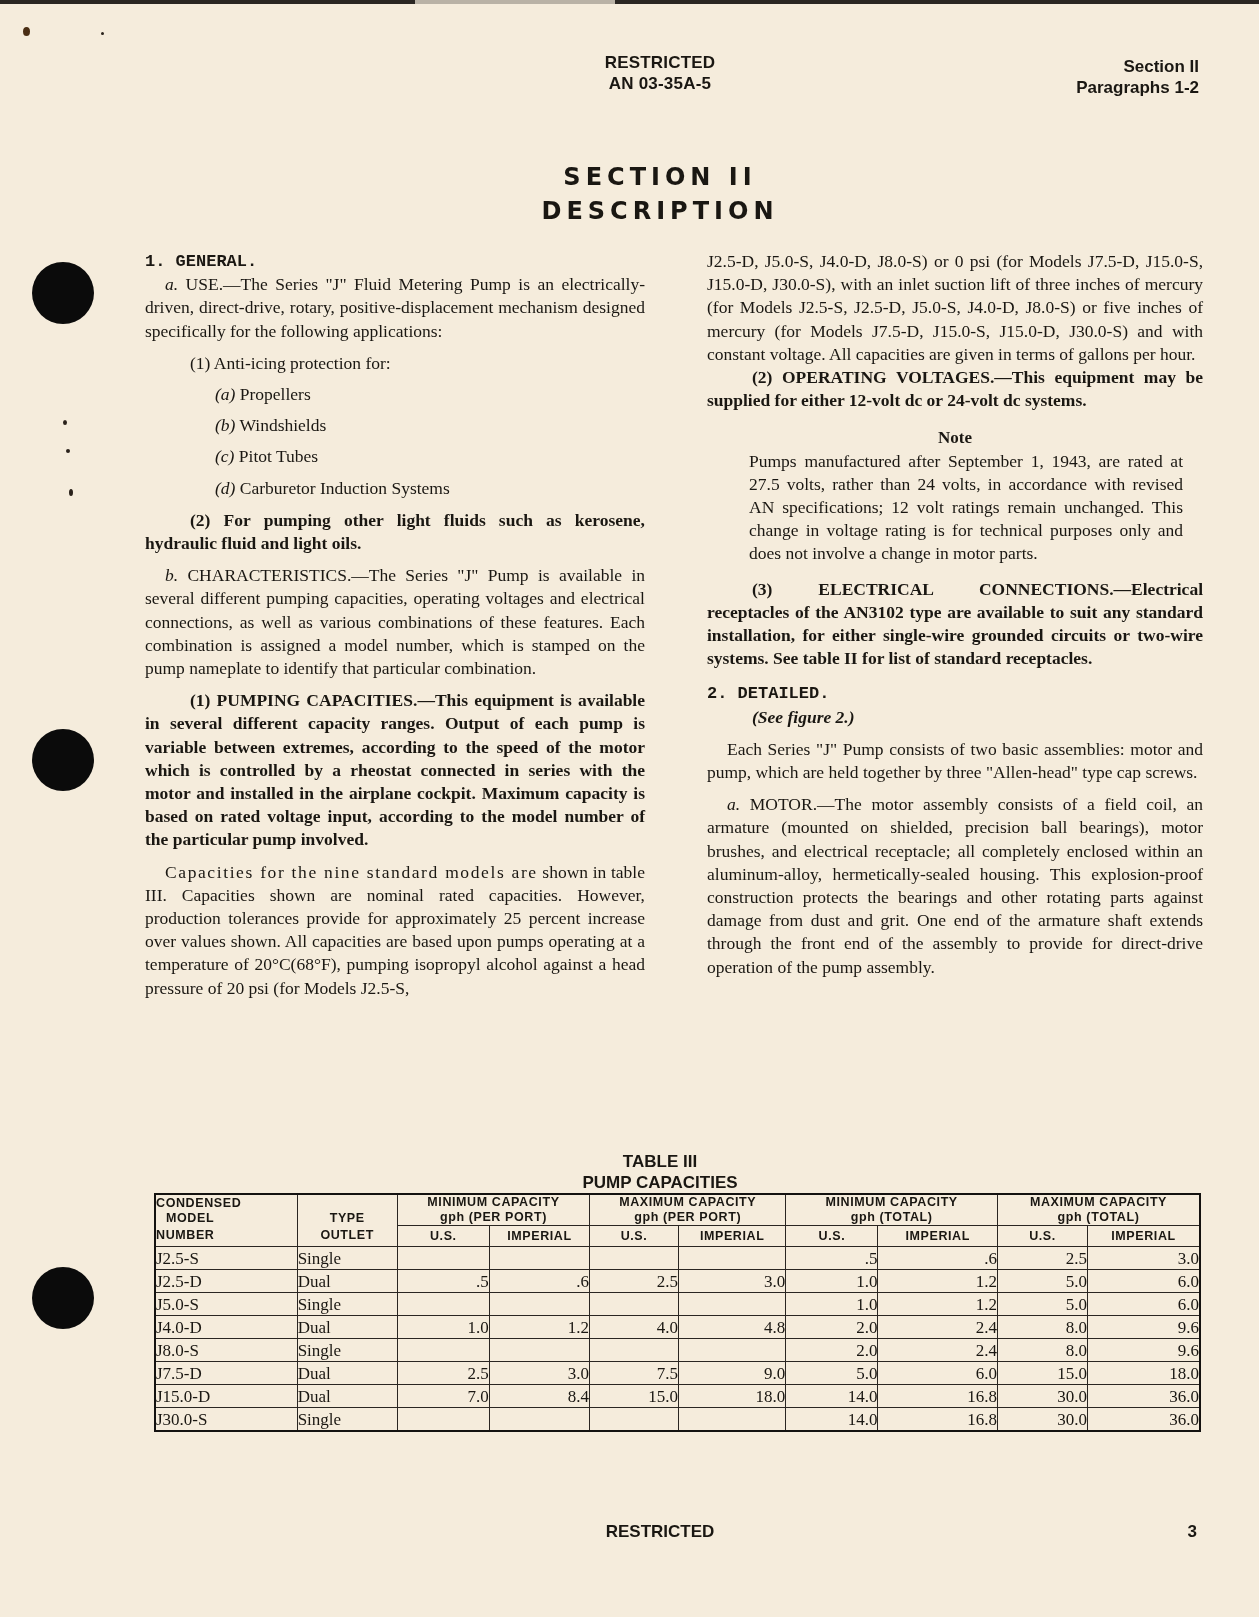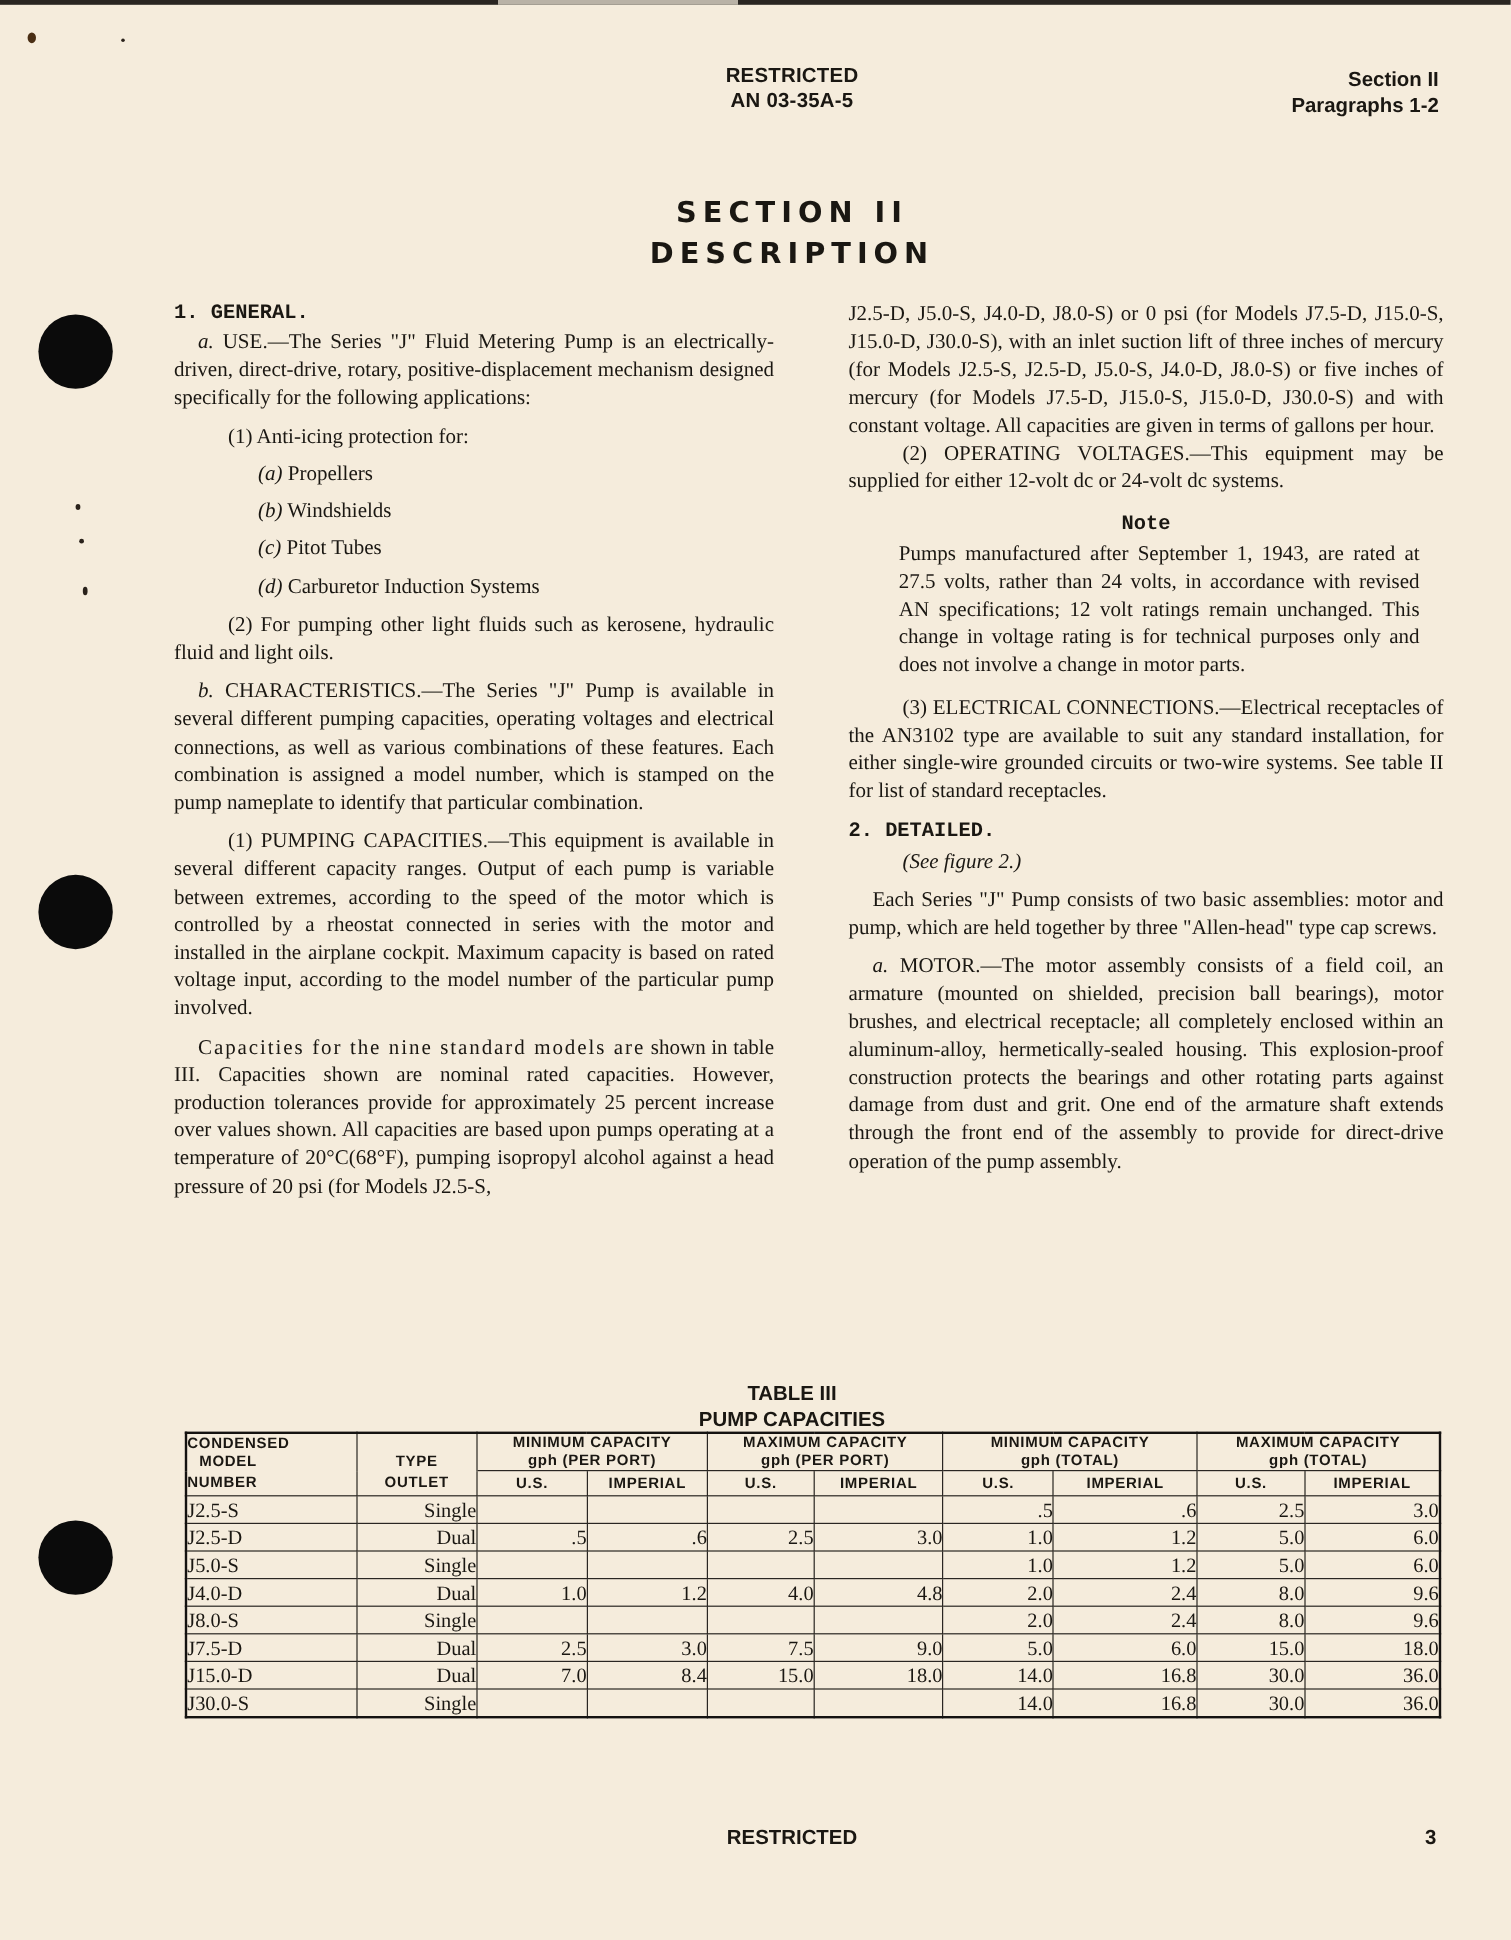--- a/index.html
+++ b/index.html
@@ -88,28 +88,28 @@
     .col-left { left: 145px; }
     .col-right { left: 707px; width: 496px; }
     .col p { margin: 0; }
     .heading {
       font-family: Liberation Mono, monospace;
       font-weight: bold;
       font-size: 17px;
       margin: 0 0 2px 0;
     }
     .indent1 { text-indent: 20px; }
-    .indent2 { text-indent: 45px; }
+    .indent2 { text-indent: 45px; font-weight: bold; }
     .list1 { padding-left: 45px; margin-top: 9px !important; }
     .list2 { padding-left: 70px; margin-top: 8px !important; }
     .gap { margin-top: 9px !important; }
     .gap-lg { margin-top: 12px !important; }
     .note-title {
       text-align: center;
-      font-family: Liberation Mono, monospace;
+      font-family: Liberation Serif, serif;
       font-weight: bold;
       font-size: 17px;
       margin-top: 14px !important;
     }
     .note-body {
       padding-left: 42px;
       padding-right: 20px;
     }
     .spaced { letter-spacing: 1.6px; }
     em { font-style: italic; }
@@ -147,21 +147,21 @@
     }
     th.group { padding-top: 9px; padding-bottom: 2px; }
     th.left-head { text-align: left; padding-left: 11px; }
     th.sub { height: 20px; }
     table.capacities td {
       font-size: 17px;
       height: 22px;
       line-height: 21px;
     }
     td.model { padding-left: 12px; text-align: left; }
-    td.type { padding-left: 13px; text-align: right; }
+    td.type { padding-left: 13px; text-align: left; }
     td.num-c { text-align: right; }
     td.num-r { text-align: right; padding-right: 38px; }
 
     .footer-center {
       position: absolute;
       left: 560px;
       top: 1522px;
       width: 200px;
       text-align: center;
       font-family: "Liberation Sans", "DejaVu Sans", sans-serif;

